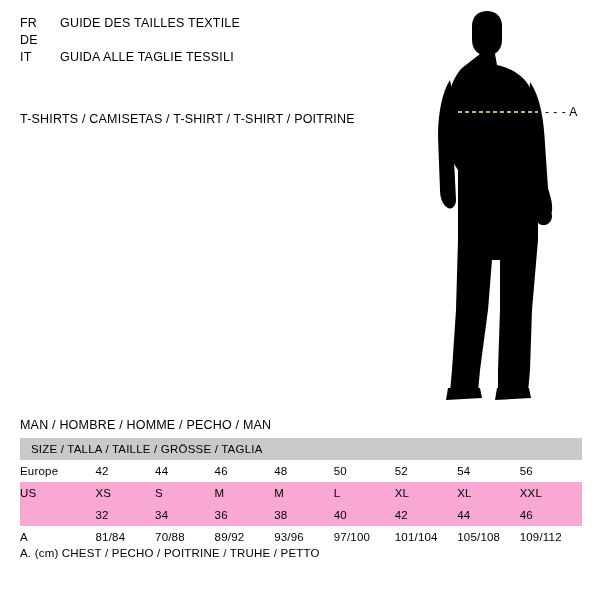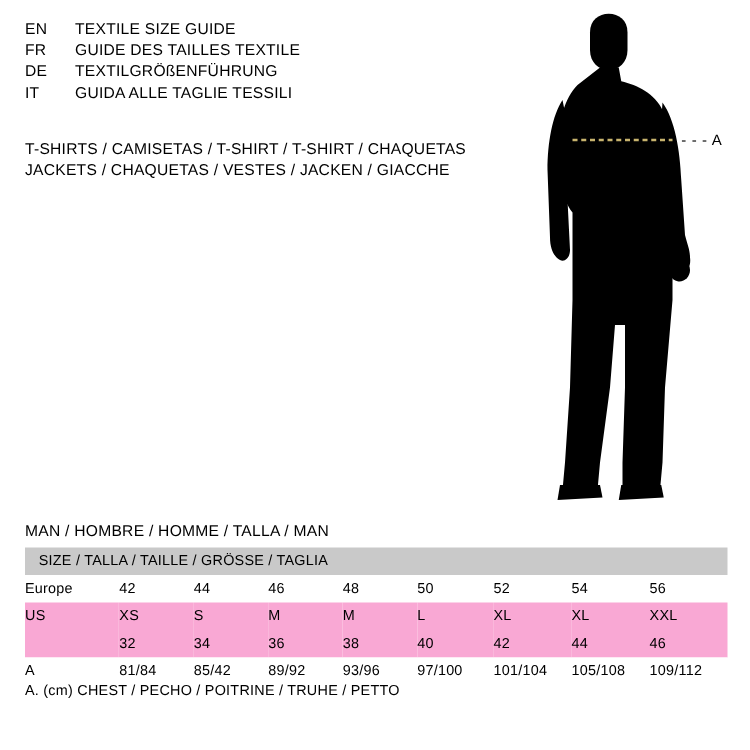--- a/index.html
+++ b/index.html
@@ -121,40 +121,34 @@
     letter-spacing: 0.2px;
   }
 </style>
 </head>
 <body>
 
 <div class="page">
 
   <div class="lang-block">
     <div class="lang-row">
-      <span class="lang-code">EN</span>
-      <span class="lang-text">TEXTILE SIZE GUIDE</span>
-    </div>
-    <div class="lang-row">
       <span class="lang-code">FR</span>
       <span class="lang-text">GUIDE DES TAILLES TEXTILE</span>
     </div>
     <div class="lang-row">
       <span class="lang-code">DE</span>
-      <span class="lang-text">TEXTILGRÖßENFÜHRUNG</span>
     </div>
     <div class="lang-row">
       <span class="lang-code">IT</span>
       <span class="lang-text">GUIDA ALLE TAGLIE TESSILI</span>
     </div>
   </div>
 
   <div class="categories">
-    <div class="cat-line">T-SHIRTS / CAMISETAS / T-SHIRT / T-SHIRT / CHAQUETAS</div>
-    <div class="cat-line">JACKETS / CHAQUETAS / VESTES / JACKEN / GIACCHE</div>
+    <div class="cat-line">T-SHIRTS / CAMISETAS / T-SHIRT / T-SHIRT / POITRINE</div>
   </div>
 
   <div class="figure-wrap">
     <svg width="200" height="400" viewBox="0 0 200 400">
       <g fill="#000000">
 
         <path d="M72,16 C72,6 79,1 87,1 C95,1 102,6 102,16 L102,30 C102,40 95,46 87,46 C79,46 72,40 72,30 Z"></path>
 
         <path d="M80,44 L95,44 L97,55
                  C110,58 124,65 130,78
@@ -188,21 +182,21 @@
       <line x1="58" y1="102" x2="138" y2="102" stroke="#c8b46e" stroke-width="2" stroke-dasharray="4,3"></line>
     </svg>
   </div>
 
   <div class="chest-label">
     <span>- - -</span>
     <span>A</span>
   </div>
 
   <div class="table-area">
-    <div class="table-title">MAN / HOMBRE / HOMME / TALLA / MAN</div>
+    <div class="table-title">MAN / HOMBRE / HOMME / PECHO / MAN</div>
     <table class="size-table">
       <tbody>
         <tr class="header-row">
           <td class="label-col" colspan="9">SIZE / TALLA / TAILLE / GRÖSSE / TAGLIA</td>
         </tr>
         <tr class="plain">
           <td class="label-col">Europe</td>
           <td class="val">42</td>
           <td class="val">44</td>
           <td class="val">46</td>
@@ -230,21 +224,21 @@
           <td class="val">36</td>
           <td class="val">38</td>
           <td class="val">40</td>
           <td class="val">42</td>
           <td class="val">44</td>
           <td class="val">46</td>
         </tr>
         <tr class="plain">
           <td class="label-col">A</td>
           <td class="val">81/84</td>
-          <td class="val">85/42</td>
+          <td class="val">70/88</td>
           <td class="val">89/92</td>
           <td class="val">93/96</td>
           <td class="val">97/100</td>
           <td class="val">101/104</td>
           <td class="val">105/108</td>
           <td class="val">109/112</td>
         </tr>
       </tbody>
     </table>
   </div>

